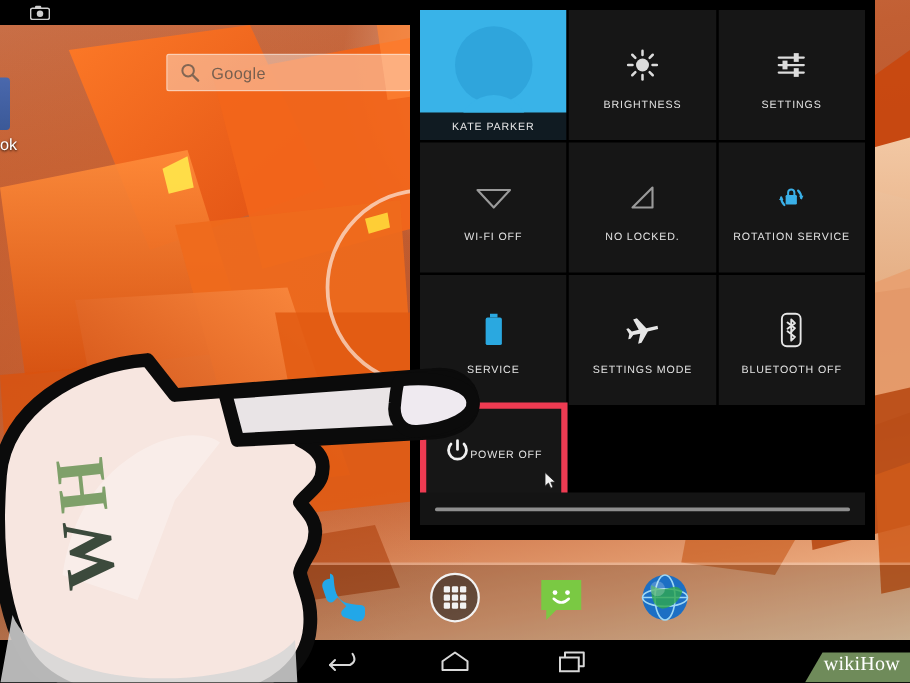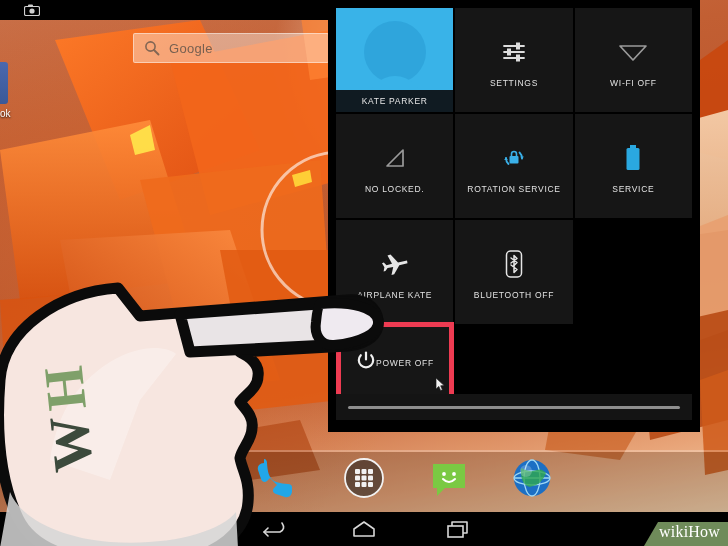--- a/index.html
+++ b/index.html
@@ -23,27 +23,27 @@
     background:#000; z-index:6;
   }
   .cam-icon { position:absolute; left:24px; top:4px; width:16px; height:12px; }
 
   
   .left-app-icon {
     position:absolute; left:-8px; top:62px; width:16px; height:42px;
     background:linear-gradient(180deg,#4a68ad,#3b5998); border-radius:3px; z-index:4;
   }
   .left-app-label {
-    position:absolute; left:0px; top:108px; font-size:10px; color:#fff;
+    position:absolute; left:0px; top:108px; font-size:13px; color:#fff;
     text-shadow:0 1px 2px rgba(0,0,0,.9); z-index:4;
   }
 
   
   .search-widget {
-    position:absolute; left:133px; top:33px; width:196px; height:30px;
+    position:absolute; left:133px; top:43px; width:196px; height:30px;
     background:rgba(255,248,240,0.42);
     border:1px solid rgba(255,255,255,0.45);
     border-radius:2px; display:flex; align-items:center; z-index:4;
   }
   .search-icon { margin-left:10px; width:16px; height:16px; opacity:.75; }
   .search-label { margin-left:9px; font-size:13px; color:#5b5148; opacity:.82; letter-spacing:.3px; }
 
   
   .qs-panel {
     position:absolute; left:328px; top:0; width:372px; height:432px;
@@ -204,20 +204,38 @@
     <div class="qs-grid">
 
       <div class="tile tile-user">
         <div class="user-photo">
           <div class="head"></div>
             <div class="body"></div>
         </div>
         <div class="user-name">KATE PARKER</div>
       </div>
 
+      <div class="tile">
+        <div class="tile-icon">
+          <svg width="26" height="26" viewBox="0 0 26 26">
+            <circle cx="13" cy="13" r="5.2" fill="#dcdcdc"></circle>
+            <g stroke="#dcdcdc" stroke-width="2" stroke-linecap="round">
+              <line x1="13" y1="1.5" x2="13" y2="5"></line>
+                <line x1="13" y1="21" x2="13" y2="24.5"></line>
+              <line x1="1.5" y1="13" x2="5" y2="13"></line>
+                <line x1="21" y1="13" x2="24.5" y2="13"></line>
+              <line x1="4.8" y1="4.8" x2="7.3" y2="7.3"></line>
+                <line x1="18.7" y1="18.7" x2="21.2" y2="21.2"></line>
+              <line x1="21.2" y1="4.8" x2="18.7" y2="7.3"></line>
+                <line x1="7.3" y1="18.7" x2="4.8" y2="21.2"></line>
+            </g>
+          </svg>
+        </div>
+        <div class="tile-label">BRIGHTNESS</div>
+      </div>
 
       <div class="tile">
         <div class="tile-icon">
           <svg width="26" height="26" viewBox="0 0 26 26">
             <g stroke="#dcdcdc" stroke-width="1.8" stroke-linecap="round">
               <line x1="3" y1="7" x2="23" y2="7"></line>
               <line x1="3" y1="13" x2="23" y2="13"></line>
               <line x1="3" y1="19" x2="23" y2="19"></line>
             </g>
             <rect x="15" y="3.5" width="4" height="7" fill="#dcdcdc"></rect>
@@ -269,21 +287,21 @@
         </div>
         <div class="tile-label">SERVICE</div>
       </div>
 
       <div class="tile">
         <div class="tile-icon">
           <svg width="28" height="26" viewBox="0 0 28 26">
             <path d="M26 9.5 L17 11.5 L9.5 3.5 L6.5 4.5 L11 12.8 L5.5 14.2 L2.8 11.6 L1 12.2 L3.4 16.2 L2.6 20.4 L4.4 20 L6.6 17 L12.2 16 L10.5 24 L13.2 23.2 L18.3 14.2 L26.5 12.2 Z" fill="#e6e6e6"></path>
           </svg>
         </div>
-        <div class="tile-label">AIRPLANE KATE</div>
+        <div class="tile-label">SETTINGS MODE</div>
       </div>
 
       <div class="tile">
         <div class="tile-icon">
           <svg width="22" height="30" viewBox="0 0 22 30">
             <rect x="3.5" y="2" width="15" height="26" rx="4" fill="none" stroke="#e6e6e6" stroke-width="1.5"></rect>
             <path d="M8 9 L14 13.5 L11 16.5 L11 6.5 L14 9.5 L8 14" fill="none" stroke="#e6e6e6" stroke-width="1.5" stroke-linejoin="round" stroke-linecap="round"></path>
             <path d="M11 16.5 L11 23.5 L14 20.5 L8 16" fill="none" stroke="#e6e6e6" stroke-width="1.5" stroke-linejoin="round" stroke-linecap="round"></path>
           </svg>
         </div>

